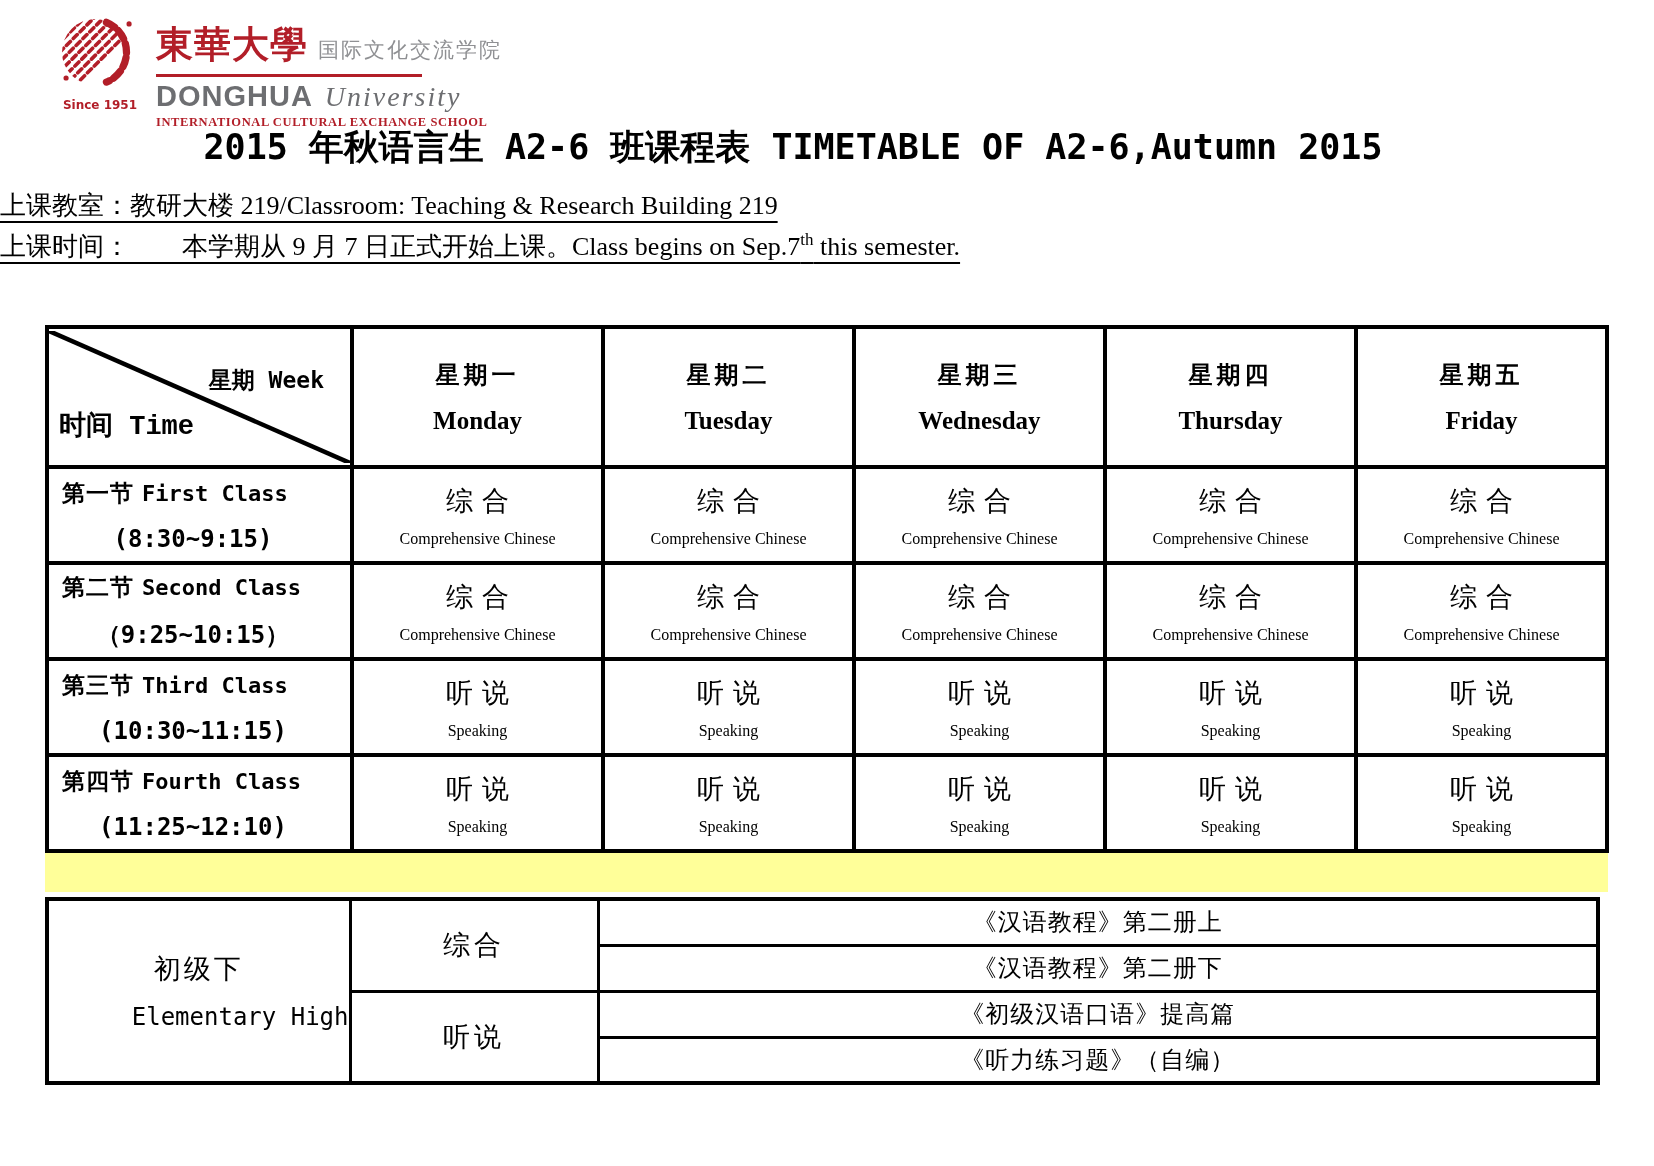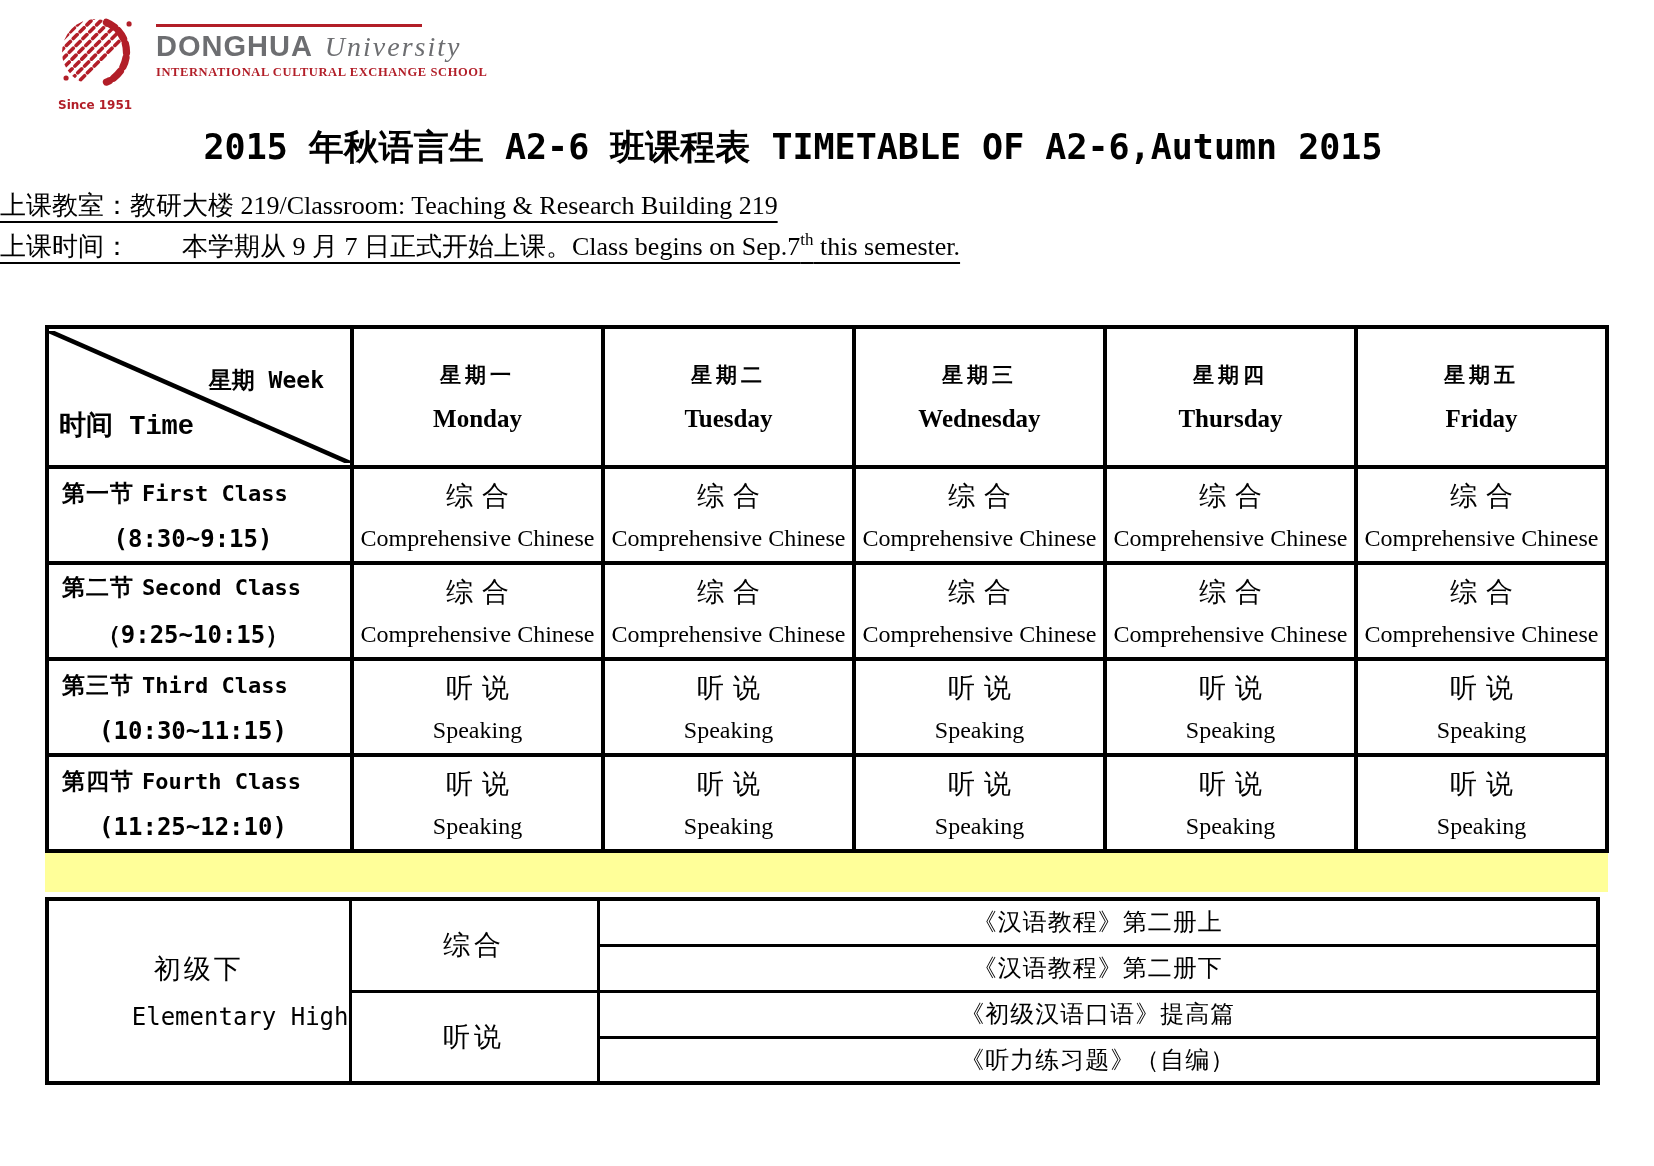--- a/index.html
+++ b/index.html
@@ -10,21 +10,21 @@
   }
   *{box-sizing:border-box;}
   html,body{margin:0;padding:0;background:#fff;}
   .page{
     position:relative;width:1654px;height:1166px;background:#fff;overflow:hidden;
     font-family:"Liberation Serif",serif;color:#000;
   }
 
   
   .logo{position:absolute;left:58px;top:10px;display:flex;}
-  .logo-mark{width:84px;text-align:left;}
+  .logo-mark{width:84px;text-align:center;}
   .logo-mark svg{display:block;}
   .logo-mark .rays line{stroke:var(--brand-red);stroke-width:4.5;stroke-linecap:round;stroke-dasharray:7 5;}
   .logo-mark .crescent{stroke:var(--brand-red);stroke-width:9;fill:none;stroke-dasharray:12 6;stroke-linecap:round;}
   .logo-mark .dot{fill:var(--brand-red);}
   .logo-since{font-family:"DejaVu Sans",sans-serif;font-size:12px;font-weight:bold;color:var(--brand-red);margin-top:2px;white-space:nowrap;}
   .logo-right{margin-left:14px;padding-top:10px;width:270px;}
   .logo-row1{display:flex;align-items:baseline;white-space:nowrap;}
   .logo-cn-name{font-size:37px;font-weight:bold;color:var(--brand-red);font-family:"Liberation Serif",serif;letter-spacing:1px;}
   .logo-cn-school{font-size:21px;color:var(--logo-gray-light);margin-left:10px;letter-spacing:2px;font-family:"Liberation Sans",sans-serif;}
   .logo-divider{height:3px;background:var(--brand-red);margin:4px 0 3px 0;width:266px;}
@@ -57,32 +57,32 @@
   .head-row{height:140px;}
   .body-row{height:96px;}
 
   .corner-cell{position:relative;}
   .corner-inner{position:relative;height:132px;width:100%;}
   .corner-inner svg{position:absolute;left:0;top:0;width:100%;height:100%;}
   .corner-week{position:absolute;top:34px;right:26px;font-family:"DejaVu Sans Mono",monospace;font-weight:bold;font-size:23px;white-space:nowrap;}
   .corner-time{position:absolute;bottom:20px;left:10px;font-family:Liberation Mono, monospace;font-weight:bold;font-size:27px;white-space:nowrap;}
 
   .day-head{text-align:center;}
-  .day-zh{display:block;font-family:"Liberation Sans",sans-serif;font-weight:bold;font-size:21px;letter-spacing:4px;margin-bottom:16px;}
+  .day-zh{display:block;font-family:"Liberation Sans",sans-serif;font-weight:bold;font-size:24px;letter-spacing:4px;margin-bottom:16px;}
   .day-en{display:block;font-family:"Liberation Serif",serif;font-weight:bold;font-size:25px;}
 
   .period-cell{padding-left:13px !important;}
   .period-line1{white-space:nowrap;}
   .period-zh{font-family:"Liberation Sans",sans-serif;font-weight:bold;font-size:23px;letter-spacing:1px;}
   .period-en{font-family:"DejaVu Sans Mono",monospace;font-weight:bold;font-size:22px;margin-left:8px;}
   .period-time{text-align:center;font-family:"DejaVu Sans Mono",monospace;font-weight:bold;font-size:24px;margin-top:16px;margin-right:26px;white-space:nowrap;}
 
   .subject-cell{text-align:center;}
   .subj-zh{display:block;font-family:"Liberation Serif",serif;font-size:27px;letter-spacing:9px;text-indent:9px;margin-bottom:11px;}
-  .subj-en{display:block;font-family:"Liberation Serif",serif;font-size:24px;}
+  .subj-en{display:block;font-family:"Liberation Serif",serif;font-size:16px;}
 
   
   .yellow-band{position:absolute;left:45px;top:853px;width:1563px;height:39px;background:var(--highlight-yellow);}
 
   
   .materials-table{position:absolute;left:45px;top:897px;width:1555px;table-layout:fixed;border:4px solid #000;}
   .materials-table td{border:3px solid #000;padding:0;vertical-align:middle;background:#fff;text-align:center;}
   .materials-table .col-level{width:303px;}
   .materials-table .col-subject{width:248px;}
   .materials-table tr{height:46px;}
@@ -114,20 +114,24 @@
           <line x1="-1" y1="95" x2="99" y2="-5"></line>
           <line x1="11" y1="95" x2="111" y2="-5"></line>
         </g>
         <path class="crescent" d="M 60 7 A 40 40 0 0 1 60 81"></path>
         <circle class="dot" cx="88" cy="9" r="3.2"></circle>
         <circle class="dot" cx="10" cy="76" r="3.2"></circle>
       </svg>
       <div class="logo-since">Since 1951</div>
     </div>
     <div class="logo-right">
+      <div class="logo-row1">
+        <span class="logo-cn-name">東華大學</span>
+        <span class="logo-cn-school">国际文化交流学院</span>
+      </div>
       <div class="logo-divider"></div>
       <div class="logo-row2">
         <span class="logo-en-bold">DONGHUA</span>
         <span class="logo-en-italic">University</span>
       </div>
       <div class="logo-en-school">INTERNATIONAL CULTURAL EXCHANGE SCHOOL</div>
     </div>
   </div>
 
   <div class="doc-title">2015 年秋语言生 A2-6 班课程表 TIMETABLE OF A2-6,Autumn 2015</div>

